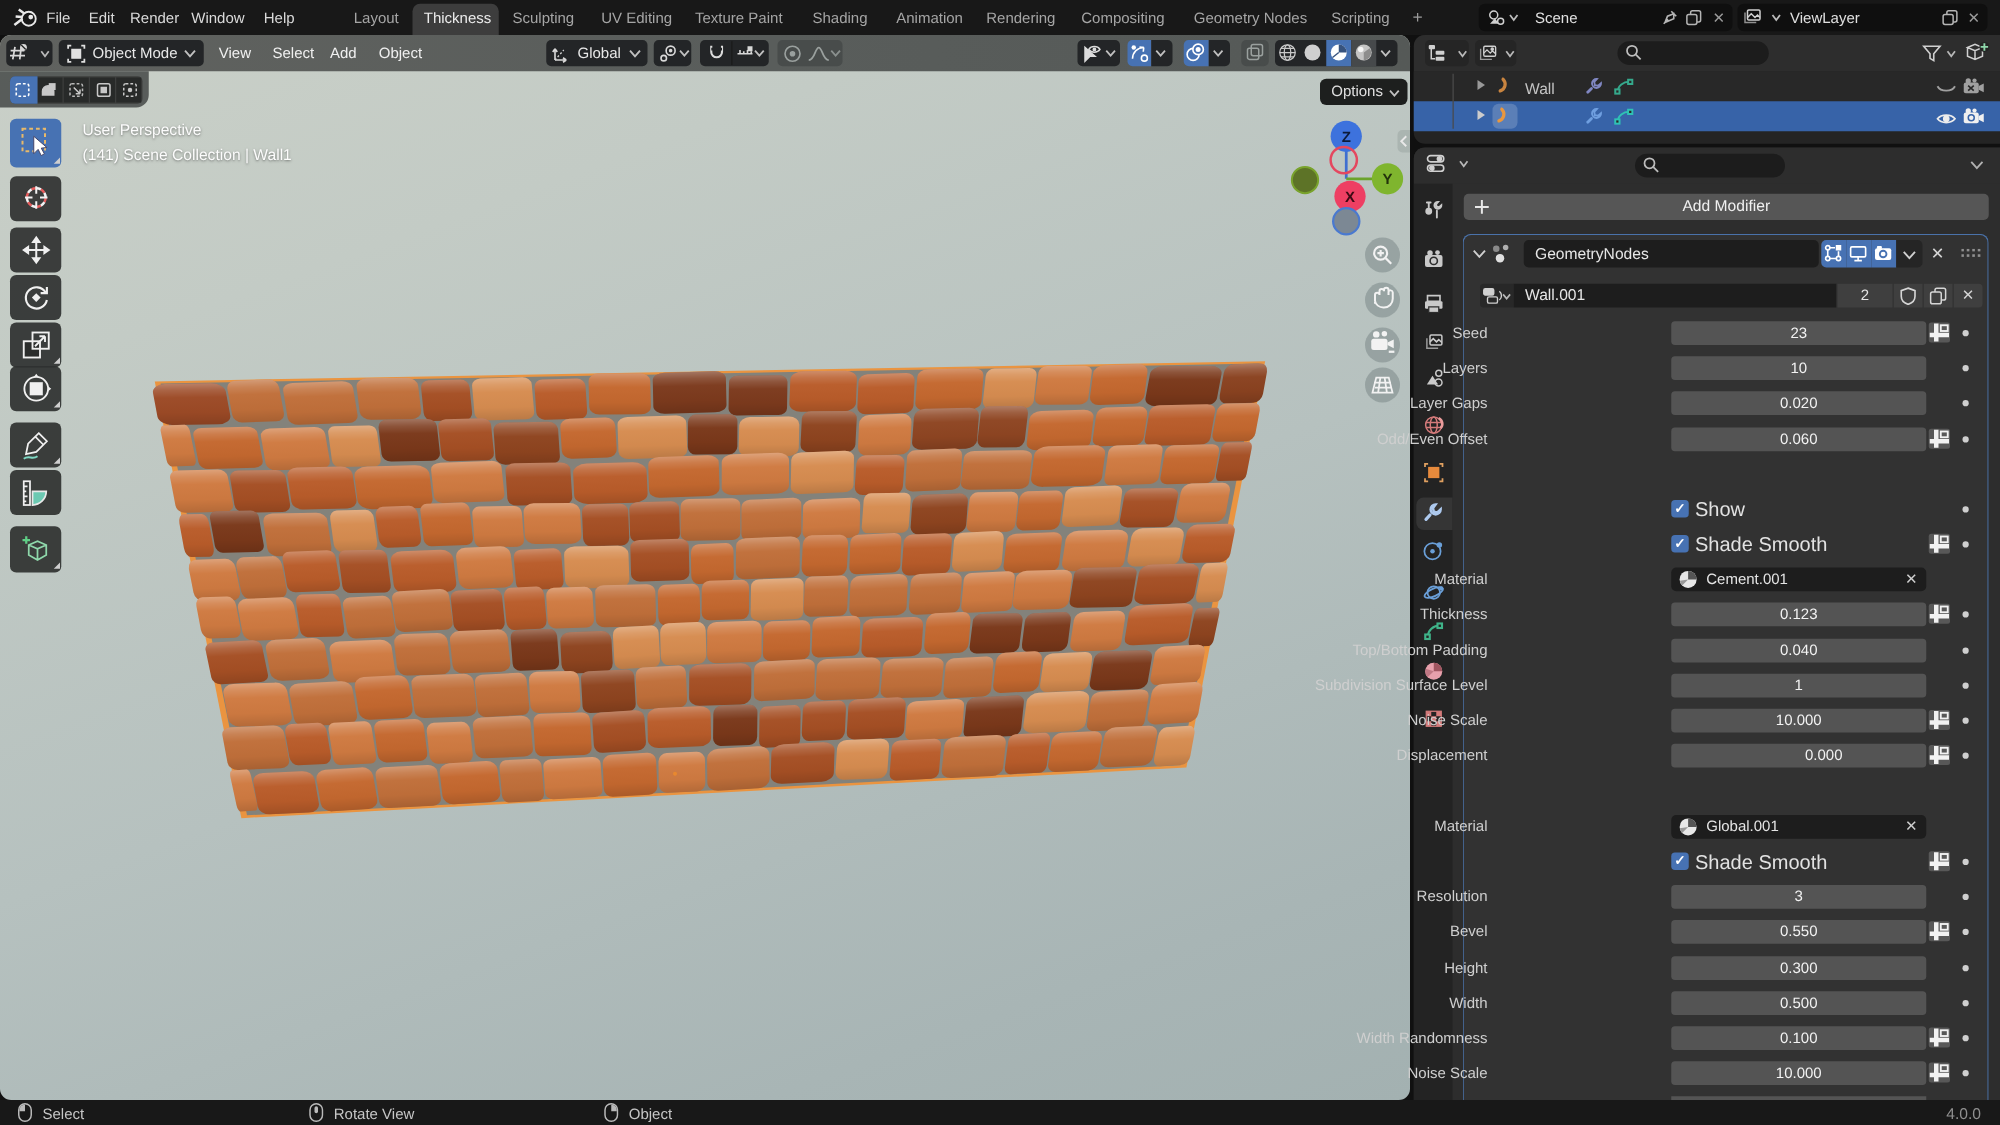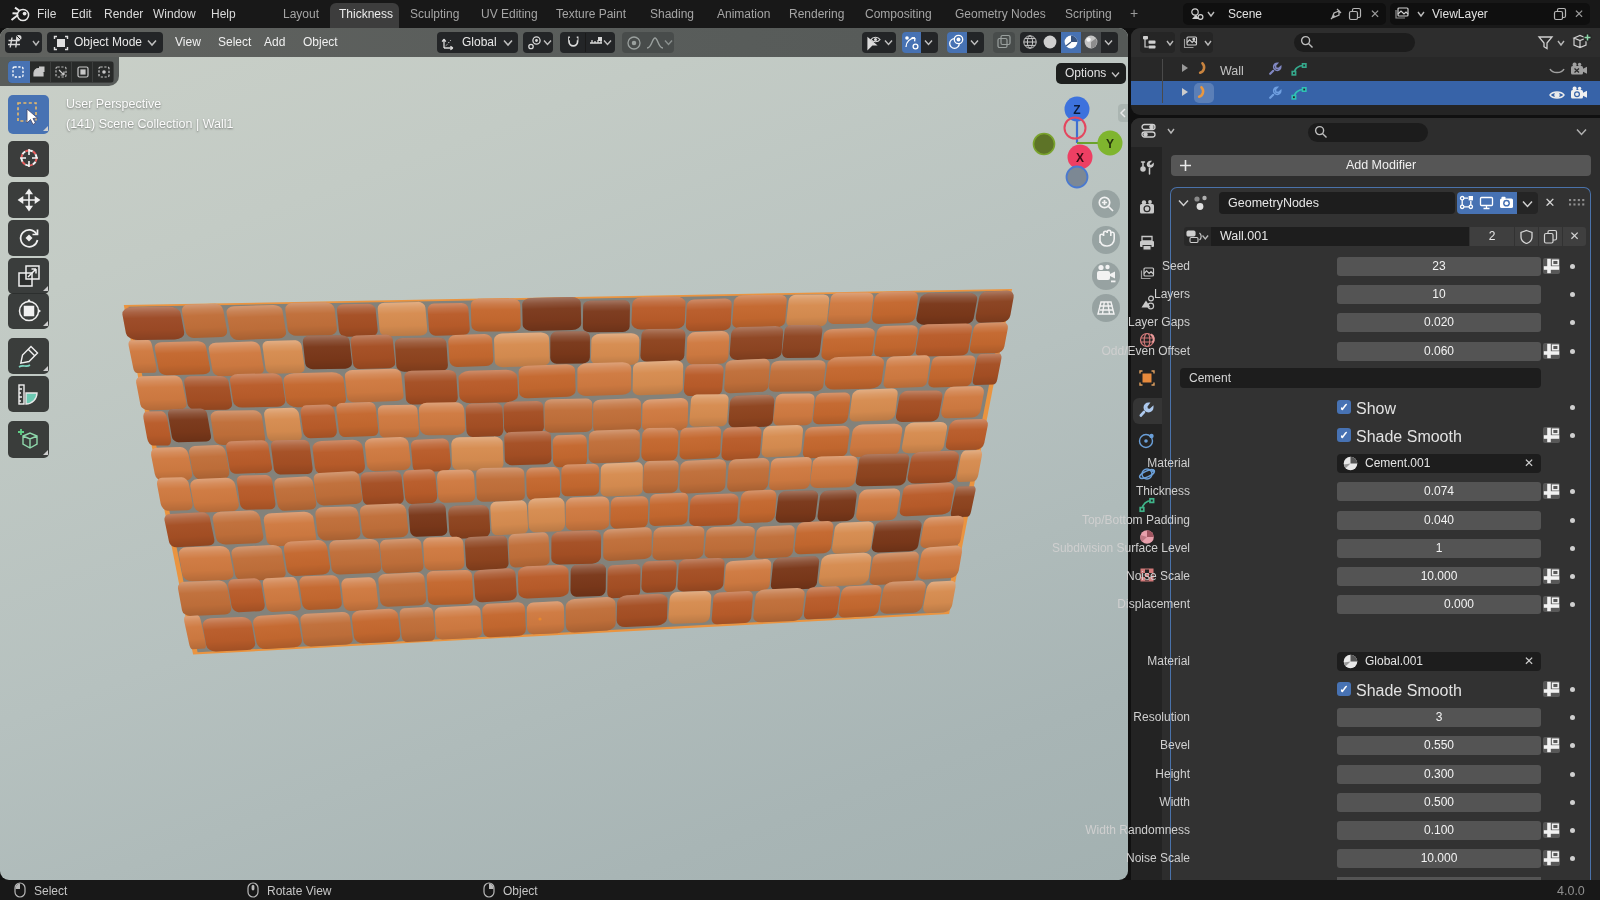--- a/index.html
+++ b/index.html
@@ -1468,42 +1468,41 @@
     <div class="vfield" style="top:313px;">0.020</div>
     <div class="dot" style="top:320px;"></div>
 <div class="rowlbl" style="top:342px;">Odd/Even Offset</div>
     <div class="vfield" style="top:342px;">0.060</div>
     <div class="abs" style="left:1543px;top:343px;width:17px;height:16px;background:#585858;border-radius:2px;"><svg width="17" height="16" viewBox="0 0 17 16">
         <rect x="4.2" y="0.8" width="3.6" height="14.4" fill="#f2f2f2"></rect>
         <rect x="0.8" y="8.2" width="15.4" height="3.6" fill="#f2f2f2"></rect>
         <rect x="9.6" y="2.2" width="5.6" height="4.6" fill="none" stroke="#f2f2f2" stroke-width="1.5"></rect>
       </svg></div>
     <div class="dot" style="top:349px;"></div>
-<div class="sechdr" style="top:368px;">Cement</div>
 <div class="chk" style="top:400px;">✓</div>
     <div class="chklbl" style="top:400px;">Show</div>
     <div class="dot" style="top:405px;"></div>
 <div class="chk" style="top:428px;">✓</div>
     <div class="chklbl" style="top:428px;">Shade Smooth</div>
     <div class="abs" style="left:1543px;top:427px;width:17px;height:16px;background:#585858;border-radius:2px;"><svg width="17" height="16" viewBox="0 0 17 16">
         <rect x="4.2" y="0.8" width="3.6" height="14.4" fill="#f2f2f2"></rect>
         <rect x="0.8" y="8.2" width="15.4" height="3.6" fill="#f2f2f2"></rect>
         <rect x="9.6" y="2.2" width="5.6" height="4.6" fill="none" stroke="#f2f2f2" stroke-width="1.5"></rect>
       </svg></div>
     <div class="dot" style="top:433px;"></div>
 <div class="rowlbl" style="top:454px;">Material</div>
     <div class="vdark" style="top:454px;padding-left:28px;">Cement.001</div>
     <svg class="abs" style="left:1343px;top:456px;" width="15" height="15" viewBox="0 0 15 15">
       <circle cx="7.5" cy="7.5" r="6.8" fill="#e8e8e8"></circle>
       <path d="M7.5 7.5 L7.5 0.7 A6.8 6.8 0 0 1 14.3 7.5 Z" fill="#555"></path>
       <path d="M7.5 7.5 L2.7 12.3 A6.8 6.8 0 0 1 0.9 8.5 Z" fill="#999"></path>
     </svg>
     <div class="abs" style="left:1524px;top:454px;color:#cfcfcf;font-size:12px;line-height:19px;">✕</div>
 <div class="rowlbl" style="top:482px;">Thickness</div>
-    <div class="vfield" style="top:482px;">0.074</div>
+    <div class="vfield" style="top:482px;">0.123</div>
     <div class="abs" style="left:1543px;top:483px;width:17px;height:16px;background:#585858;border-radius:2px;"><svg width="17" height="16" viewBox="0 0 17 16">
         <rect x="4.2" y="0.8" width="3.6" height="14.4" fill="#f2f2f2"></rect>
         <rect x="0.8" y="8.2" width="15.4" height="3.6" fill="#f2f2f2"></rect>
         <rect x="9.6" y="2.2" width="5.6" height="4.6" fill="none" stroke="#f2f2f2" stroke-width="1.5"></rect>
       </svg></div>
     <div class="dot" style="top:489px;"></div>
 <div class="rowlbl" style="top:511px;">Top/Bottom Padding</div>
     <div class="vfield" style="top:511px;">0.040</div>
     <div class="dot" style="top:518px;"></div>
 <div class="rowlbl" style="top:539px;">Subdivision Surface Level</div>

